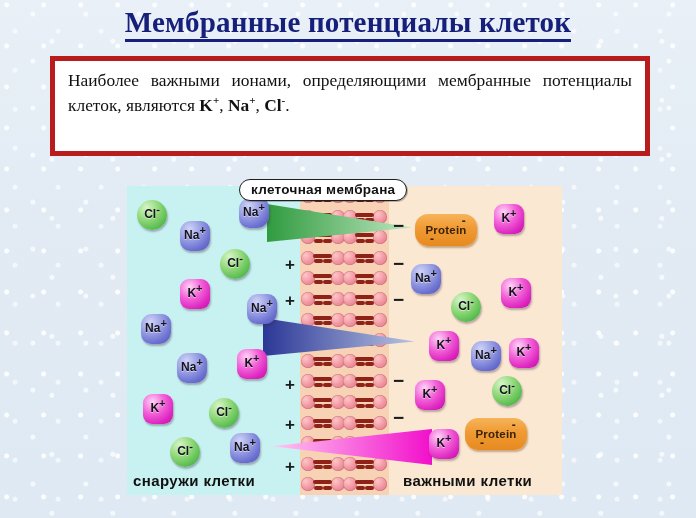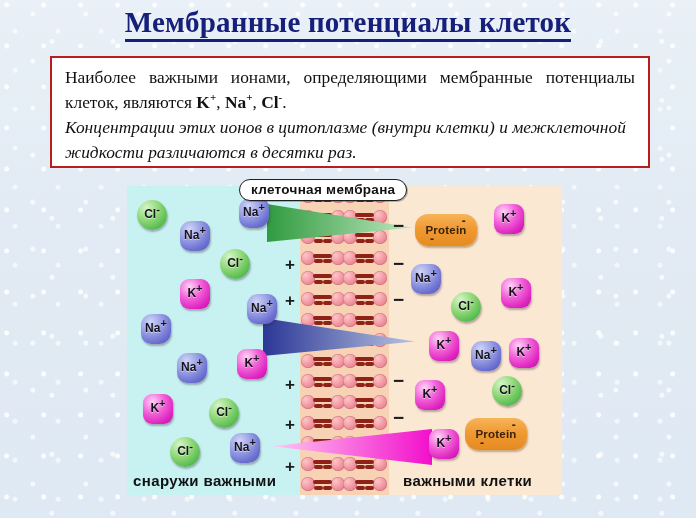--- a/index.html
+++ b/index.html
@@ -32,23 +32,23 @@
     letter-spacing:.2px;
     white-space:nowrap;
   }
   #title span{
     border-bottom:3px solid #16207a;
     padding-bottom:1px;
   }
 
   
   #textbox{
-    position:absolute;left:50px;top:56px;width:600px;height:112px;
+    position:absolute;left:50px;top:56px;width:600px;height:100px;
     background:#ffffff;
-    border:2px solid #b91c1c;
+    border:5px solid #b91c1c;
     box-sizing:border-box;
     padding:7px 13px 0 13px;
   }
   .para{
     color:#111;
     font-family:"Liberation Serif", serif;
     font-size:17.4px;
     line-height:24.5px;
     text-align:justify;
   }
@@ -174,21 +174,20 @@
 <div id="slide"></div>
 
 <div id="title">
   <span>Мембранные потенциалы клеток</span>
 </div>
 
 <div id="textbox">
   <div class="para p1">
     <span>Наиболее важными ионами, определяющими мембранные потенциалы клеток, являются </span><span class="ion-b"><span>K</span><sup class="sg">+</sup></span><span>, </span><span class="ion-b"><span>Na</span><sup class="sg">+</sup></span><span>, </span><span class="ion-b"><span>Cl</span><sup class="sg">-</sup></span><span>.</span>
   </div>
-  <div class="para p2">Концентрации этих ионов в цитоплазме (внутри клетки) и межклеточной жидкости различаются в десятки раз.</div>
 </div>
 
 <div id="memlabel">клеточная мембрана</div>
 
 <div id="diagram">
 
   <div id="outside"></div>
   <div id="inside"></div>
   <div id="membrane">
       <div class="lipid-row" style="top: 0px;">
@@ -525,15 +524,15 @@
         <span>Protein</span>
         <span class="pm bot">-</span>
       </div>
       <div class="protein" style="left: 338px; top: 232px;">
         <span class="pm top">-</span>
         <span>Protein</span>
         <span class="pm bot">-</span>
       </div>
     </div>
 
-  <div class="side-caption" style="left:6px;bottom:6px;">снаружи важными</div>
+  <div class="side-caption" style="left:6px;bottom:6px;">снаружи клетки</div>
   <div class="side-caption" style="left:276px;bottom:6px;">важными клетки</div>
 </div>
 
 </body></html>

